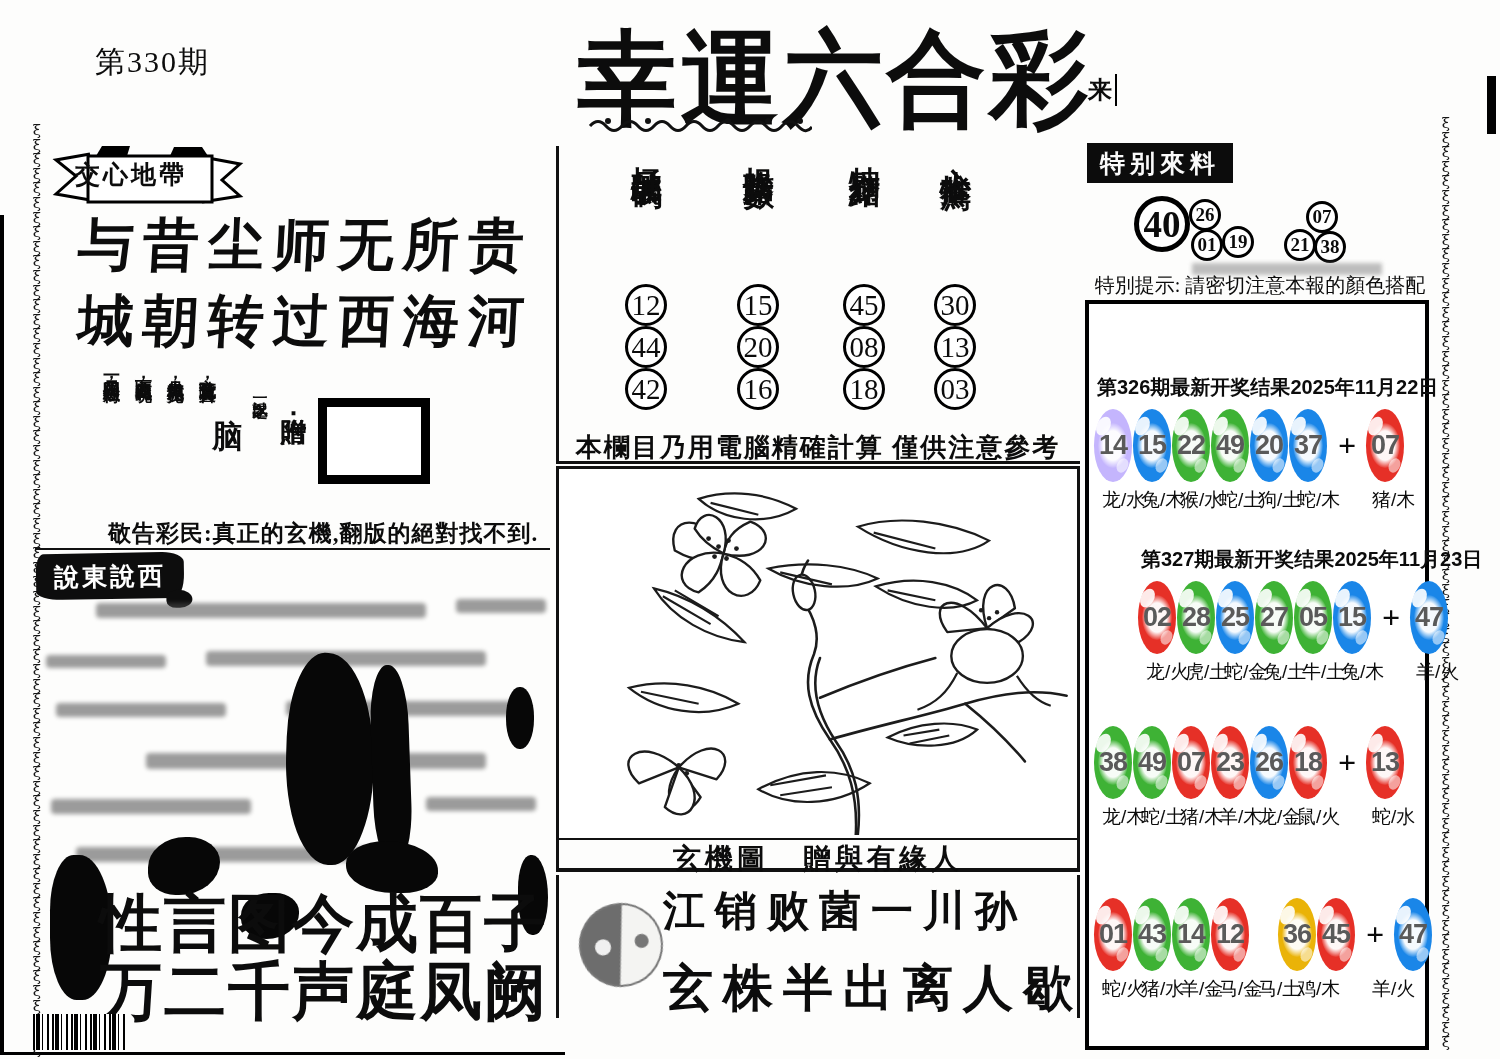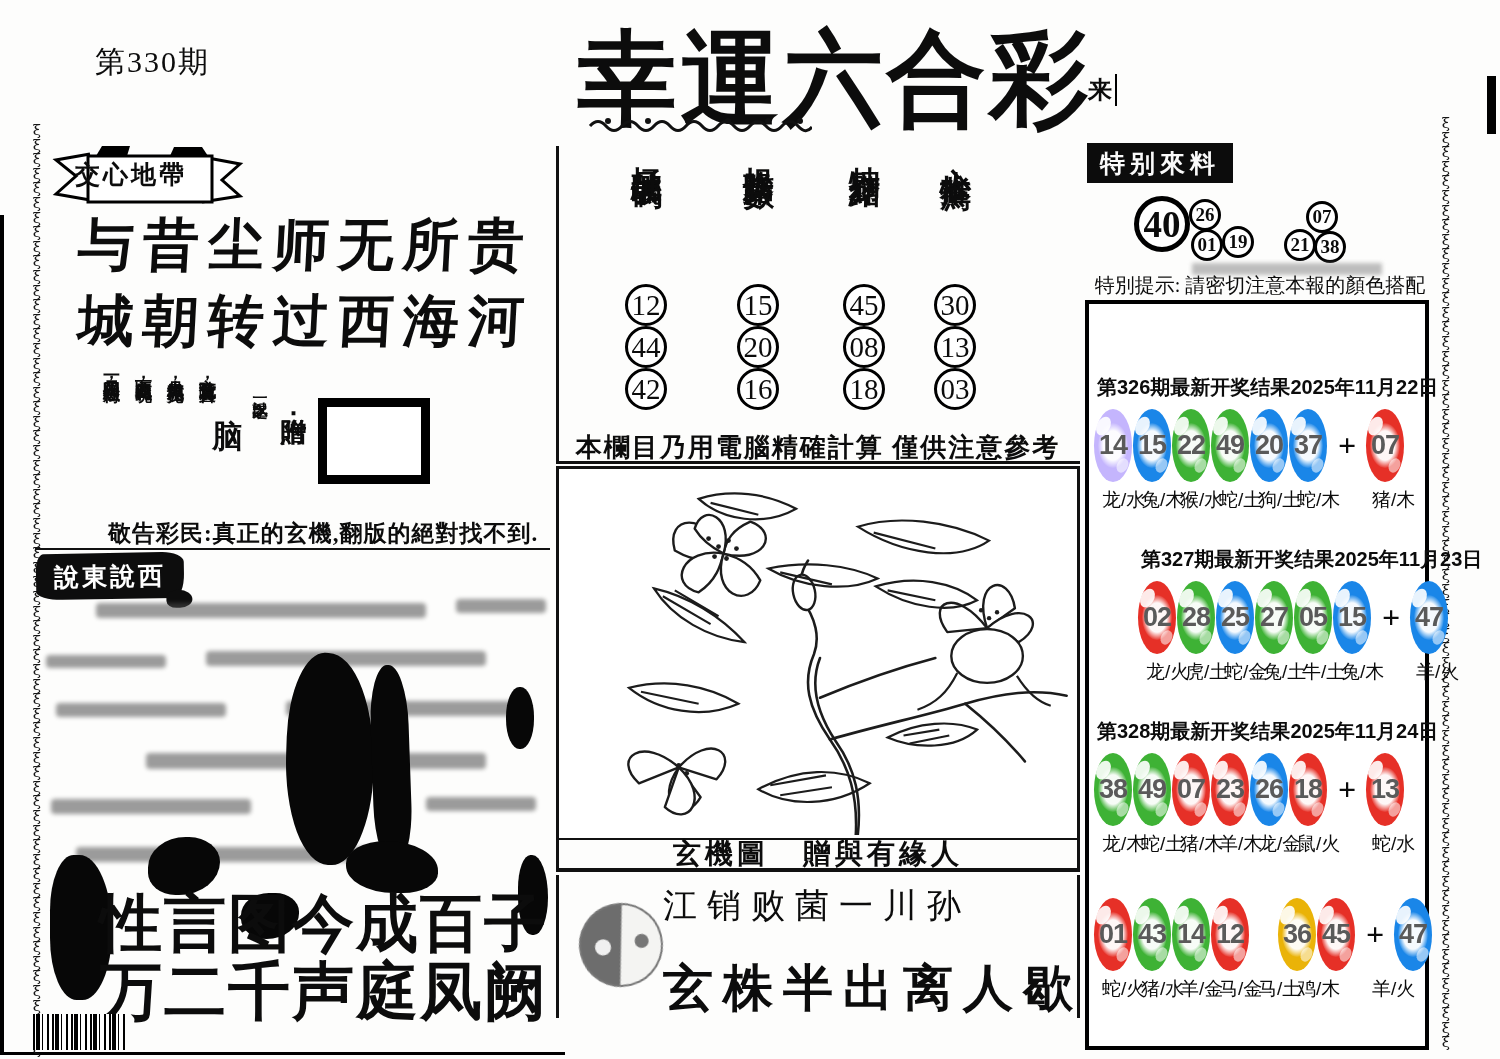--- a/index.html
+++ b/index.html
@@ -68,30 +68,30 @@
               letter-spacing:4px;height:134px;margin-bottom:8px;}
   .pick-circle{width:42px;height:42px;border:3px solid #000;border-radius:50%;margin-top:0px;
       display:flex;align-items:center;justify-content:center;font-size:29px;background:#fff;}
   .picks-note{position:absolute;left:556px;top:430px;width:524px;text-align:center;
               font-size:26px;font-weight:700;letter-spacing:2px;white-space:nowrap;}
 
   
   .flower-box{position:absolute;left:556px;top:466px;width:524px;height:372px;
               border:3px solid #111;border-bottom:none;background:#fff;}
   .caption-band{position:absolute;left:556px;top:838px;width:524px;height:34px;border:3px solid #111;
-      border-top-width:2px;border-bottom-width:4px;display:flex;align-items:center;justify-content:center;gap:34px;
+      border-top-width:2px;border-bottom-width:4px;display:flex;justify-content:center;gap:34px;
       font-size:28px;font-weight:700;letter-spacing:4px;}
   .verse-area{position:absolute;left:556px;top:875px;width:524px;height:143px;
               border-left:3px solid #111;border-right:3px solid #111;}
   .yinyang{position:absolute;left:20px;top:28px;width:84px;height:84px;border-radius:50%;border:2px solid #555;
       background:linear-gradient(105deg,#4a4a4a 49%,#f2f2f0 51%);transform:rotate(-14deg);
       filter:blur(.6px);opacity:.8;}
   .yinyang::before{content:"";position:absolute;left:14px;top:30px;width:16px;height:16px;border-radius:50%;background:#eee;}
   .yinyang::after{content:"";position:absolute;right:12px;top:34px;width:14px;height:14px;border-radius:50%;background:#555;}
-  .verse1{position:absolute;left:104px;top:8px;font-size:34px;font-weight:400;letter-spacing:10px;white-space:nowrap;}
+  .verse1{position:absolute;left:104px;top:8px;font-size:42px;font-weight:700;letter-spacing:10px;white-space:nowrap;}
   .verse2{position:absolute;left:104px;top:80px;font-size:50px;font-weight:600;letter-spacing:10px;white-space:nowrap;}
 
   
   .special-banner{position:absolute;left:1087px;top:143px;width:146px;height:40px;background:#0c0c0c;color:#fafafa;
       display:flex;align-items:center;justify-content:center;font-size:25px;font-weight:700;letter-spacing:5px;}
   .big-circle{position:absolute;left:1134px;top:196px;width:56px;height:56px;border:5px solid #000;border-radius:50%;
       display:flex;align-items:center;justify-content:center;font-size:37px;font-weight:700;background:#fff;}
   .sm-circle{position:absolute;width:32px;height:32px;border:3px solid #000;border-radius:50%;
       display:flex;align-items:center;justify-content:center;font-size:19px;font-weight:700;background:#fff;}
   .tip-smudge{position:absolute;left:1192px;top:263px;width:190px;height:12px;background:#8a8a8a;opacity:.55;filter:blur(2px);}
@@ -519,24 +519,20 @@
           <span class="zl" data-interactable="false">虎/土</span>
           <span class="zl" data-interactable="false">蛇/金</span>
           <span class="zl" data-interactable="false">兔/土</span>
           <span class="zl" data-interactable="false">牛/土</span>
           <span class="zl" data-interactable="false">兔/木</span>
           <span class="label-spacer"></span>
           <span class="label-special" data-interactable="false">羊/火</span>
         </div>
       </div>
       <div class="res-sec" data-interactable="false" style="top: 414px;">
-        <div class="res-head" data-interactable="false">
-          <span class="res-title" data-interactable="false">第328期最新开奖结果</span>
-          <span class="res-date" data-interactable="false">2025年11月24日</span>
-        </div>
         <div class="ball-row" data-interactable="false">
           <div class="ball" data-interactable="false" style="background: rgb(62, 178, 53);">
             <div class="glow"></div>
             <span class="num" data-interactable="false">38</span>
           </div>
           <div class="ball" data-interactable="false" style="background: rgb(62, 178, 53);">
             <div class="glow"></div>
             <span class="num" data-interactable="false">49</span>
           </div>
           <div class="ball" data-interactable="false" style="background: rgb(230, 48, 39);">

